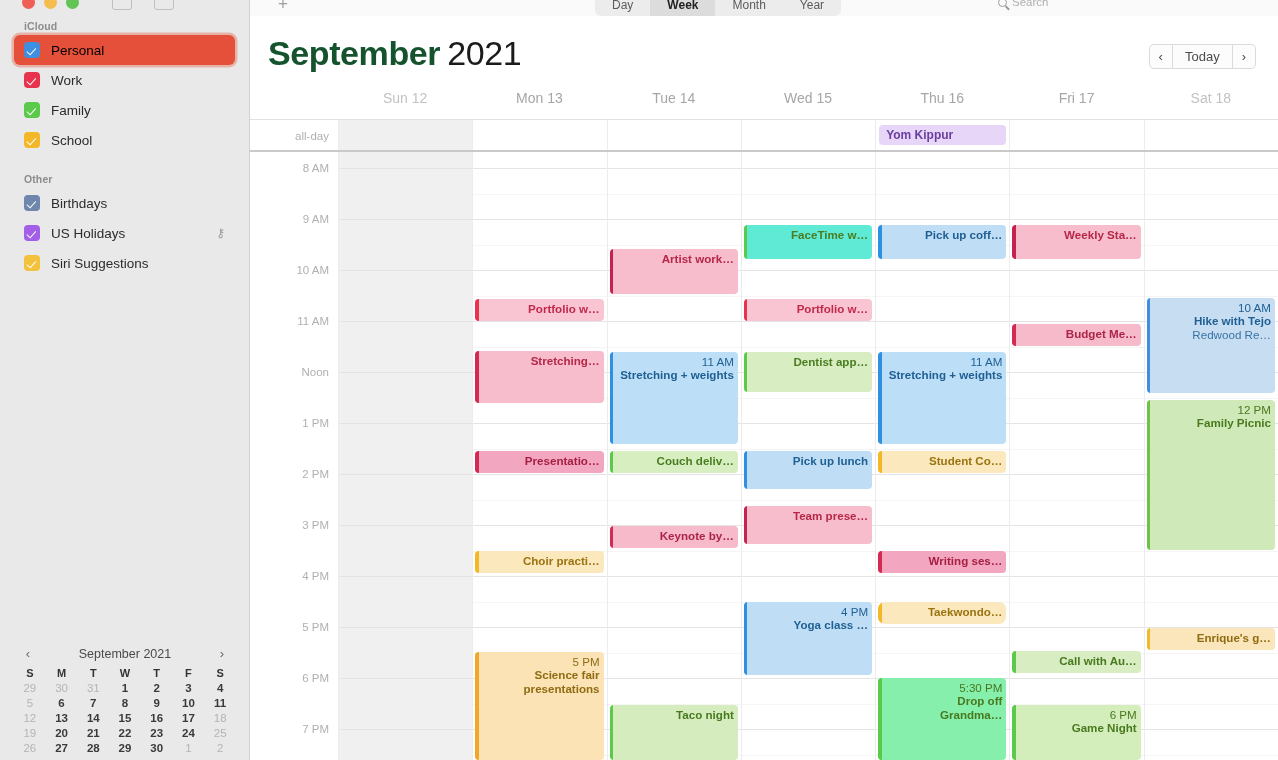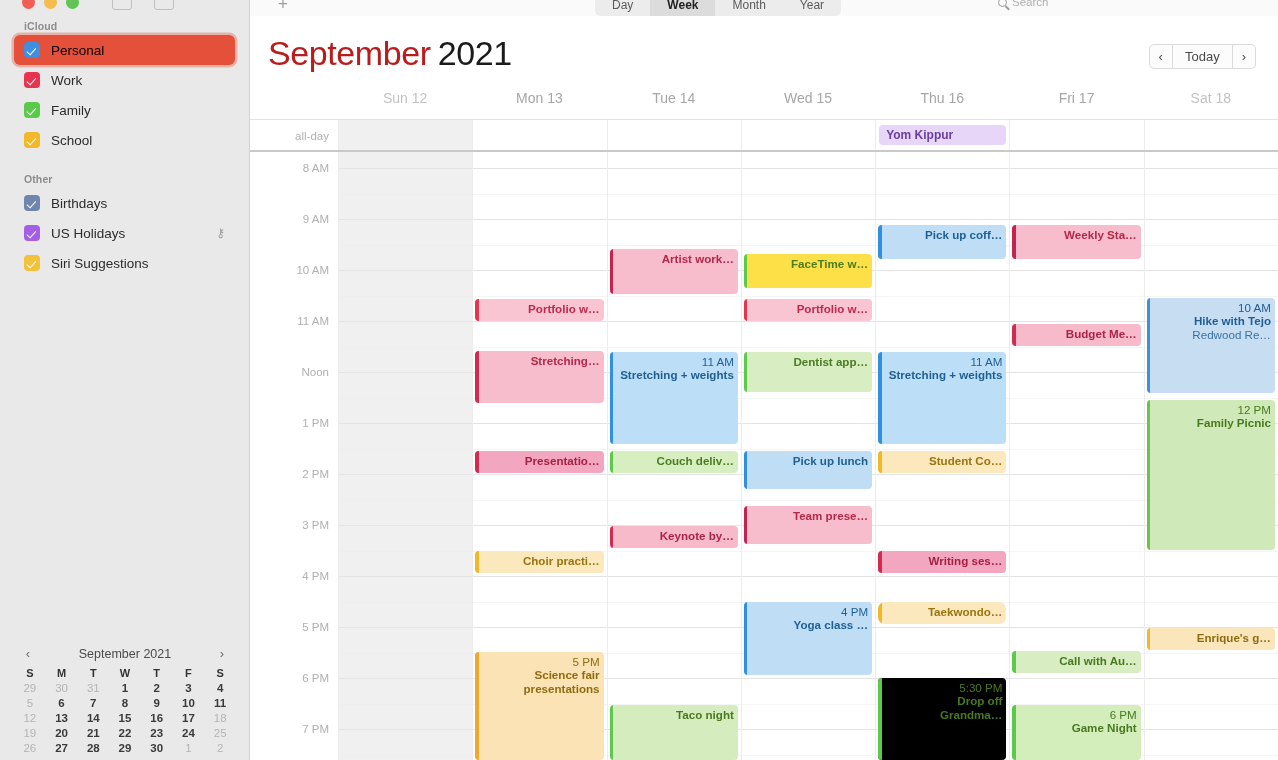--- a/index.html
+++ b/index.html
@@ -71,21 +71,21 @@
   .search .mag { width:9px;height:9px;border:1.5px solid #9a9a9a;border-radius:50%; position:relative;}
   .search .mag::after{content:"";position:absolute;right:-4px;bottom:-3px;width:5px;height:1.5px;background:#9a9a9a;transform:rotate(45deg);}
   .search .ph { font-size:11.5px;color:#b0b0b0; }
   .plus { position:absolute; left:28px; top:-6px; font-size:17px; color:#9e9e9e; }
 
   .header {
     height:74px; padding:14px 22px 0 18px; display:flex; align-items:flex-start;
     justify-content:space-between; background:#fff;
   }
   .month-title { font-size:34px; letter-spacing:-.4px; line-height:1; padding-top:6px;}
-  .month-title .m { font-weight:normal; color:#b91c1c; }
+  .month-title .m { font-weight:bold; color:#14532d; }
   .month-title .y { font-weight:normal; color:#1b1b1b; margin-left:7px;}
   .navgrp { display:flex; align-items:center; margin-top:14px; }
   .navbtn {
     font-size:13px; color:#4a4a4a; padding:4px 12px; background:#fcfcfc;
     border:1px solid #dadada; border-left-width:0;
   }
   .navbtn:first-child{ border-left-width:1px; border-radius:5px 0 0 5px; padding:4px 9px;}
   .navbtn:last-child{ border-radius:0 5px 5px 0; padding:4px 9px;}
 
   
@@ -442,21 +442,21 @@
               <div class="hline major" style="top: 373px;"></div>
               <div class="hline" style="top: 398.5px; opacity: 0.55;"></div>
               <div class="hline major" style="top: 424px;"></div>
               <div class="hline" style="top: 449.5px; opacity: 0.55;"></div>
               <div class="hline major" style="top: 475px;"></div>
               <div class="hline" style="top: 500.5px; opacity: 0.55;"></div>
               <div class="hline major" style="top: 526px;"></div>
               <div class="hline" style="top: 551.5px; opacity: 0.55;"></div>
               <div class="hline major" style="top: 577px;"></div>
               <div class="hline" style="top: 602.5px; opacity: 0.55;"></div>
-              <div class="ev" style="top: 73px; height: 34px; background: #fde047; color: rgb(74, 125, 33); margin-top: 29px;">
+              <div class="ev" style="top: 73px; height: 34px; background: #5eead4; color: rgb(74, 125, 33);">
                 <span style="position: absolute; left: 0px; top: 0px; bottom: 0px; width: 3.5px; background: rgb(91, 201, 74);"></span>
                 <span class="ellip">FaceTime w…</span>
               </div>
               <div class="ev" style="top: 147px; height: 22px; background: rgb(249, 197, 211); color: rgb(192, 41, 75);">
                 <span style="position: absolute; left: 0px; top: 0px; bottom: 0px; width: 3.5px; background: rgb(232, 51, 79);"></span>
                 <span class="ellip">Portfolio w…</span>
               </div>
               <div class="ev" style="top: 200px; height: 40px; background: rgb(216, 237, 194); color: rgb(74, 125, 33);">
                 <span style="position: absolute; left: 0px; top: 0px; bottom: 0px; width: 3.5px; background: rgb(91, 201, 74);"></span>
                 <span class="ellip">Dentist app…</span>
@@ -506,21 +506,21 @@
                 <span class="ellip">Student Co…</span>
               </div>
               <div class="ev" style="top: 399px; height: 22px; background: rgb(243, 166, 191); color: rgb(166, 32, 68);">
                 <span style="position: absolute; left: 0px; top: 0px; bottom: 0px; width: 3.5px; background: rgb(212, 42, 82);"></span>
                 <span class="ellip">Writing ses…</span>
               </div>
               <div class="ev" style="top: 450px; height: 22px; background: rgb(251, 232, 189); color: rgb(154, 116, 16); border-radius: 7px;">
                 <span style="position: absolute; left: 0px; top: 0px; bottom: 0px; width: 3.5px; background: rgb(242, 184, 40);"></span>
                 <span class="ellip">Taekwondo…</span>
               </div>
-              <div class="ev" style="top: 526px; height: 82px; background: #000000; color: rgb(73, 121, 31); padding-left: 39px;"><span style="position: absolute; left: 0px; top: 0px; bottom: 0px; width: 3.5px; background: rgb(91, 201, 74);"></span><span class="t">5:30 PM</span><span class="">Drop off Grandma…</span></div>
+              <div class="ev" style="top: 526px; height: 82px; background: #86efac; color: rgb(73, 121, 31); padding-left: 39px;"><span style="position: absolute; left: 0px; top: 0px; bottom: 0px; width: 3.5px; background: rgb(91, 201, 74);"></span><span class="t">5:30 PM</span><span class="">Drop off Grandma…</span></div>
             </div>
             <div class="col">
               <div class="hline major" style="top: 16px;"></div>
               <div class="hline" style="top: 41.5px; opacity: 0.55;"></div>
               <div class="hline major" style="top: 67px;"></div>
               <div class="hline" style="top: 92.5px; opacity: 0.55;"></div>
               <div class="hline major" style="top: 118px;"></div>
               <div class="hline" style="top: 143.5px; opacity: 0.55;"></div>
               <div class="hline major" style="top: 169px;"></div>
               <div class="hline" style="top: 194.5px; opacity: 0.55;"></div>

